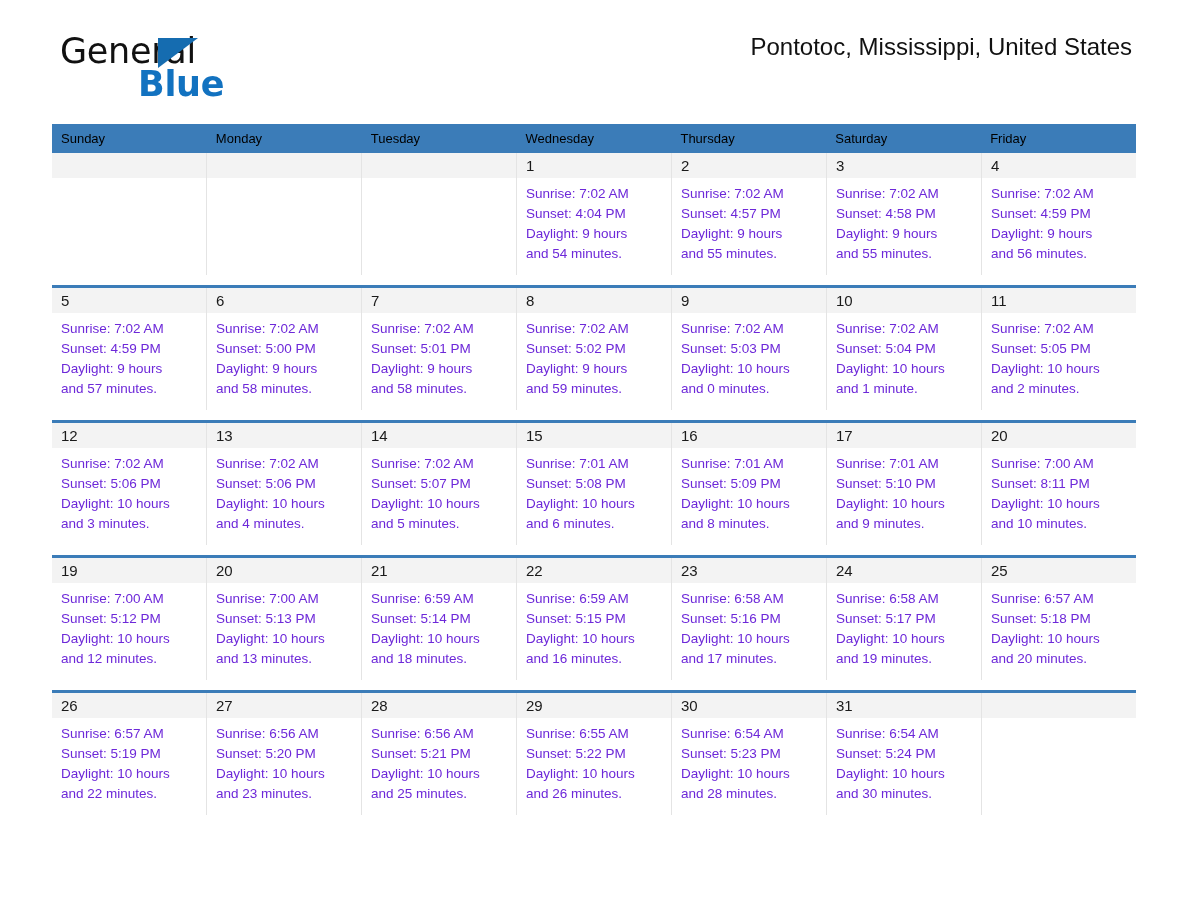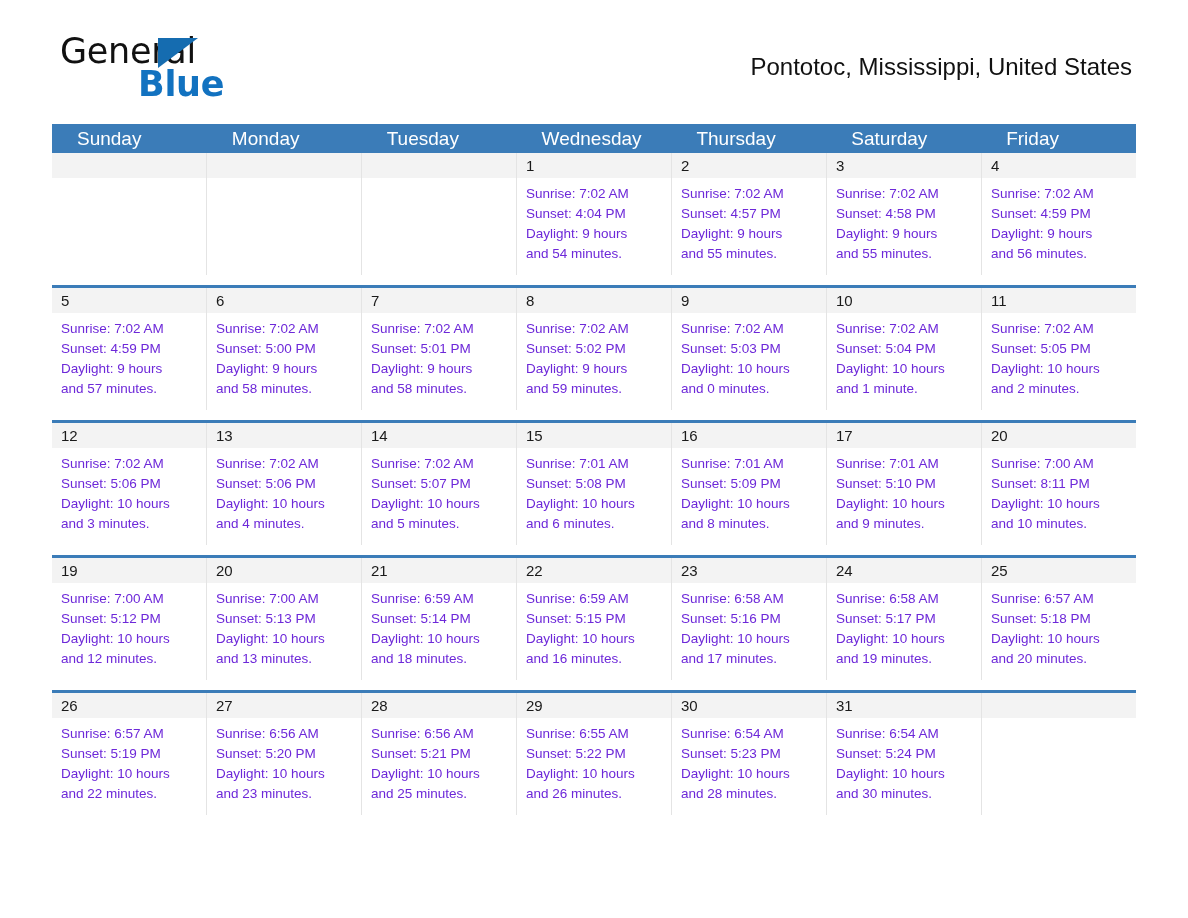--- a/index.html
+++ b/index.html
@@ -19,21 +19,21 @@
     width: 1188px;
     height: 918px;
     box-sizing: border-box;
     padding: 0 52px;
   }
 
   
   .header {
     position: relative;
     height: 110px;
-    padding-top: 26px;
+    padding-top: 14px;
     box-sizing: border-box;
   }
   .brand {
     position: absolute;
     left: 8px;
     top: 32px;
     width: 200px;
     height: 72px;
   }
   .brand-general {
@@ -77,38 +77,38 @@
     font-weight: 400;
     color: #111111;
     margin: 0;
     letter-spacing: 0px;
   }
   .cal-subtitle {
     font-size: 24px;
     line-height: 34px;
     font-weight: 400;
     color: #111111;
-    margin: 24px 0 0 0;
+    margin: 16px 0 0 0;
   }
 
   
   .calendar {
     margin-top: 14px;
   }
   .dow-row {
     display: flex;
     background: #3b7cb8;
     height: 29px;
   }
   .dow-cell {
     flex: 1 1 0;
-    color: #ffffff;
-    font-size: 19px;
+    color: #000000;
+    font-size: 13px;
     line-height: 29px;
-    padding-left: 25px;
+    padding-left: 9px;
     box-sizing: border-box;
     white-space: nowrap;
   }
 
   .week-row {
     display: flex;
     border-top: 3px solid #3b7cb8;
     margin-top: 10px;
     height: 122px;
   }

